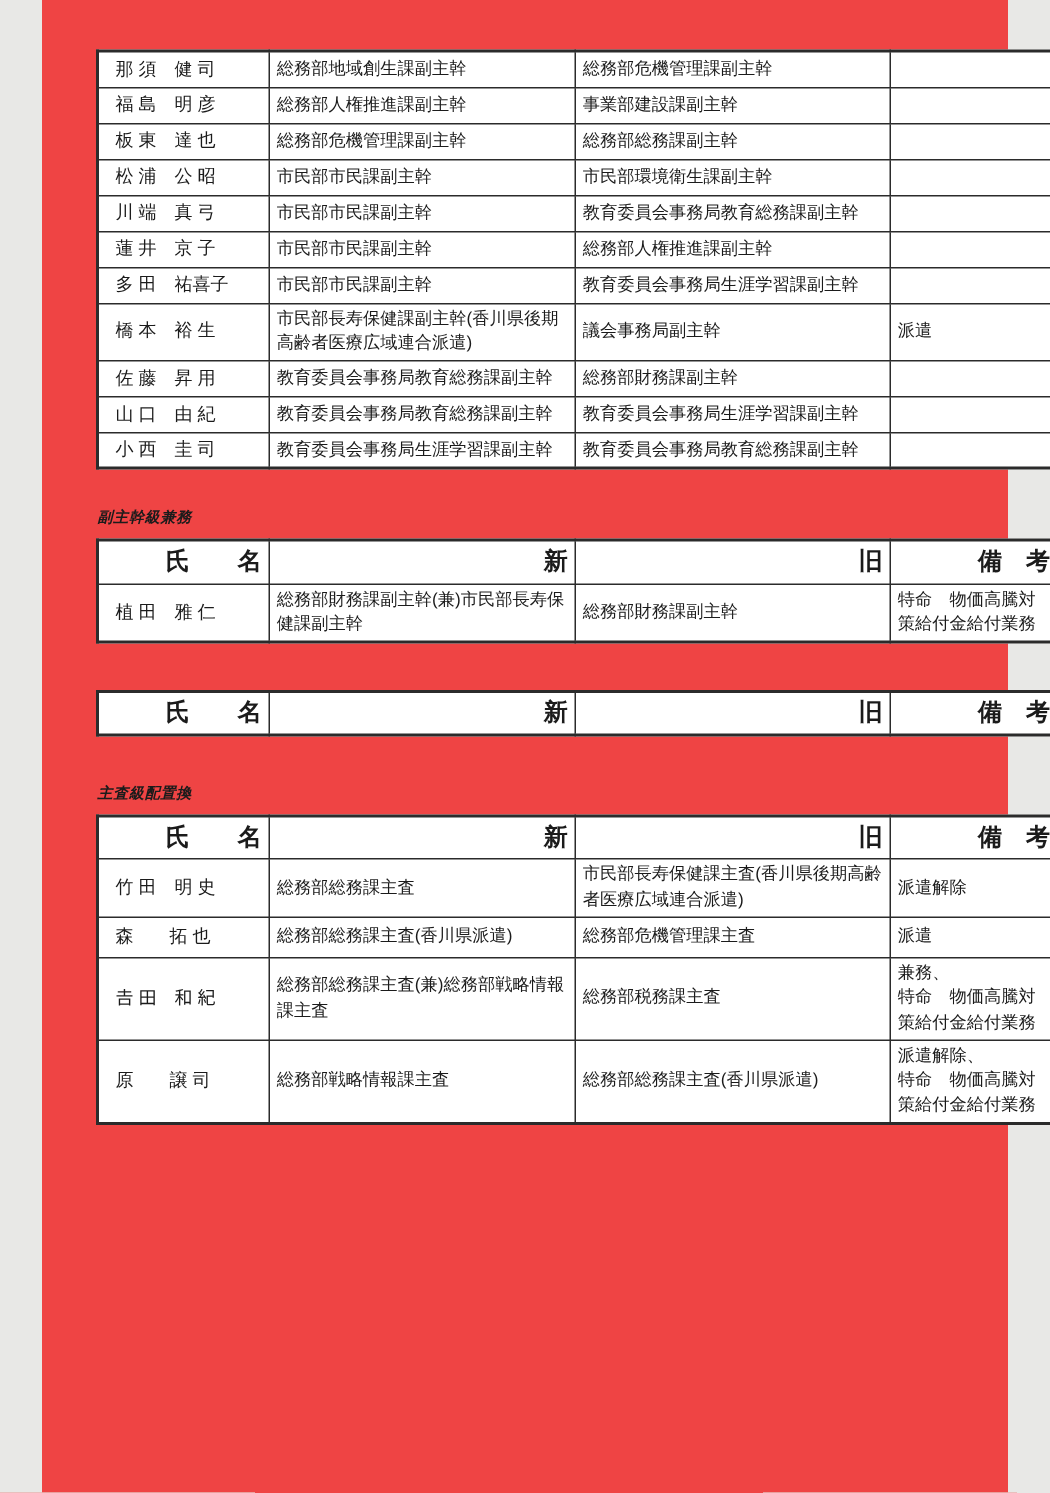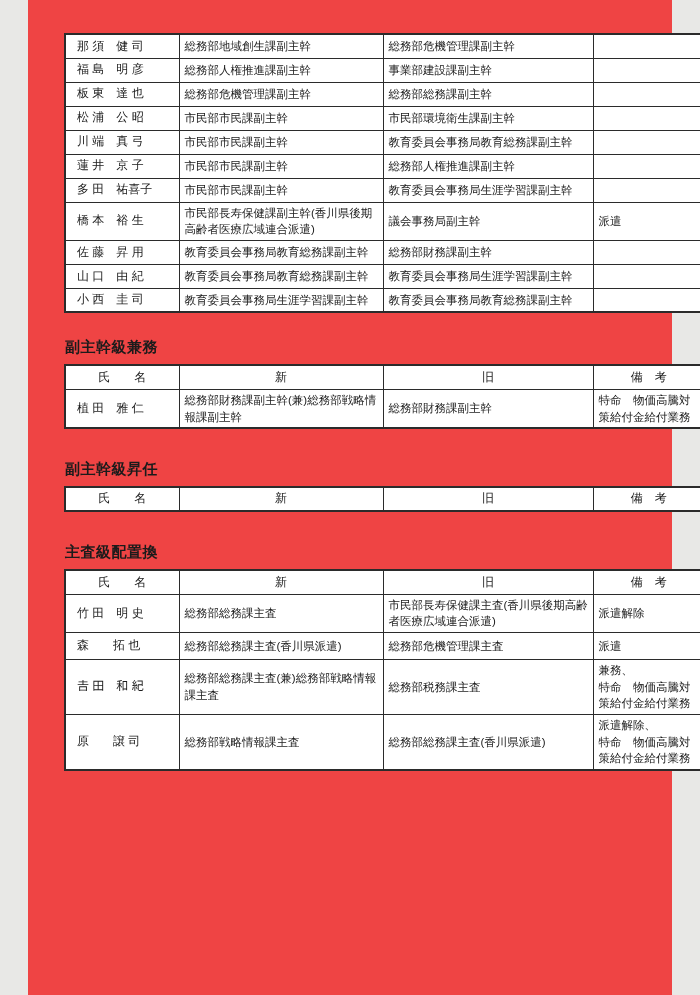--- a/index.html
+++ b/index.html
@@ -35,23 +35,23 @@
     word-break: break-all;
     overflow-wrap: anywhere;
   }
   col.w-name { width: 114px; }
   col.w-new  { width: 204px; }
   col.w-old  { width: 210px; }
   col.w-rem  { width: 112px; }
 
   .tbl thead th {
     height: 24px;
-    font-weight: normal;
-    text-align: center;
-    font-size: 12px;
+    font-weight: bold;
+    text-align: right;
+    font-size: 16px;
   }
   .tbl td.c-name {
     font-size: 12px;
     padding-left: 11px;
     white-space: pre;
     font-weight: 500;
   }
   .tbl td.c-new, .tbl td.c-old {
     padding-left: 5px;
     text-align: left;
@@ -61,24 +61,25 @@
     white-space: pre-wrap;
   }
   
   table.tbl-cont td { height: 24px; }
   
   table.tbl-sec td { height: 27px; }
 
   .sec { margin-top: 25px; }
   .sec + .sec { margin-top: 31px; }
   .sec-title {
-    font-size: 15px;
+    font-size: 10px;
     font-weight: bold;
     margin: 0 0 7px 1px;
     letter-spacing: 0.5px;
+    font-style: italic;
   }
 </style>
 </head>
 <body>
 
 <div class="page">
 
   <table class="tbl tbl-cont">
     <colgroup>
       <col class="w-name">
@@ -169,30 +170,29 @@
         <tr>
           <th>氏　　名</th>
           <th>新</th>
           <th>旧</th>
           <th>備　考</th>
         </tr>
       </thead>
       <tbody>
           <tr>
             <td class="c-name">植 田　雅 仁</td>
-            <td class="c-new">総務部財務課副主幹(兼)総務部戦略情報課副主幹</td>
+            <td class="c-new">総務部財務課副主幹(兼)市民部長寿保健課副主幹</td>
             <td class="c-old">総務部財務課副主幹</td>
             <td class="c-remarks">特命　物価高騰対策給付金給付業務</td>
           </tr>
         </tbody>
     </table>
   </section>
 
   <section class="sec">
-    <h2 class="sec-title">副主幹級昇任</h2>
     <table class="tbl tbl-sec">
       <colgroup>
         <col class="w-name">
           <col class="w-new">
           <col class="w-old">
           <col class="w-rem">
       </colgroup>
       <thead>
         <tr>
           <th>氏　　名</th>

